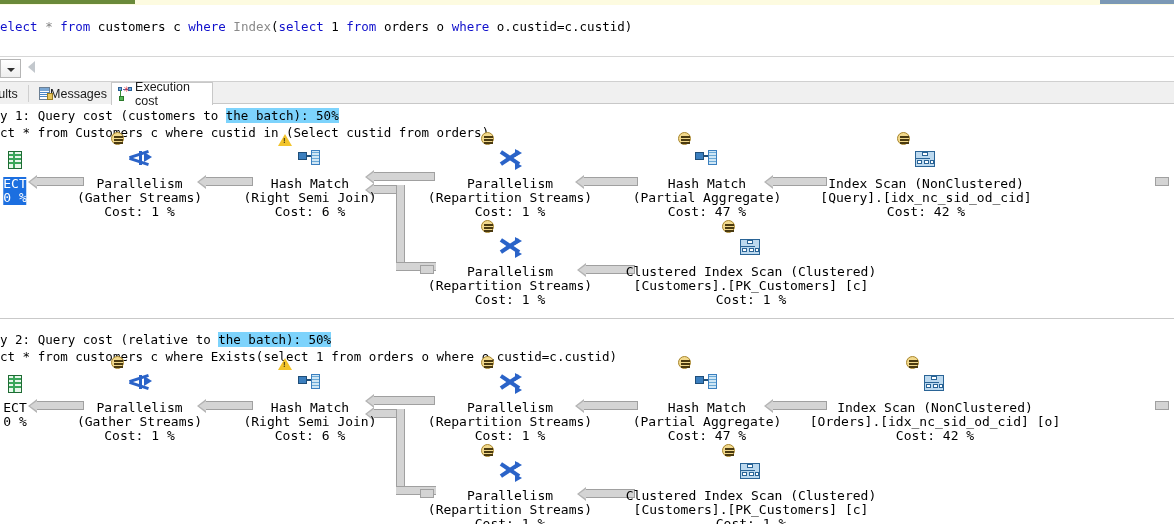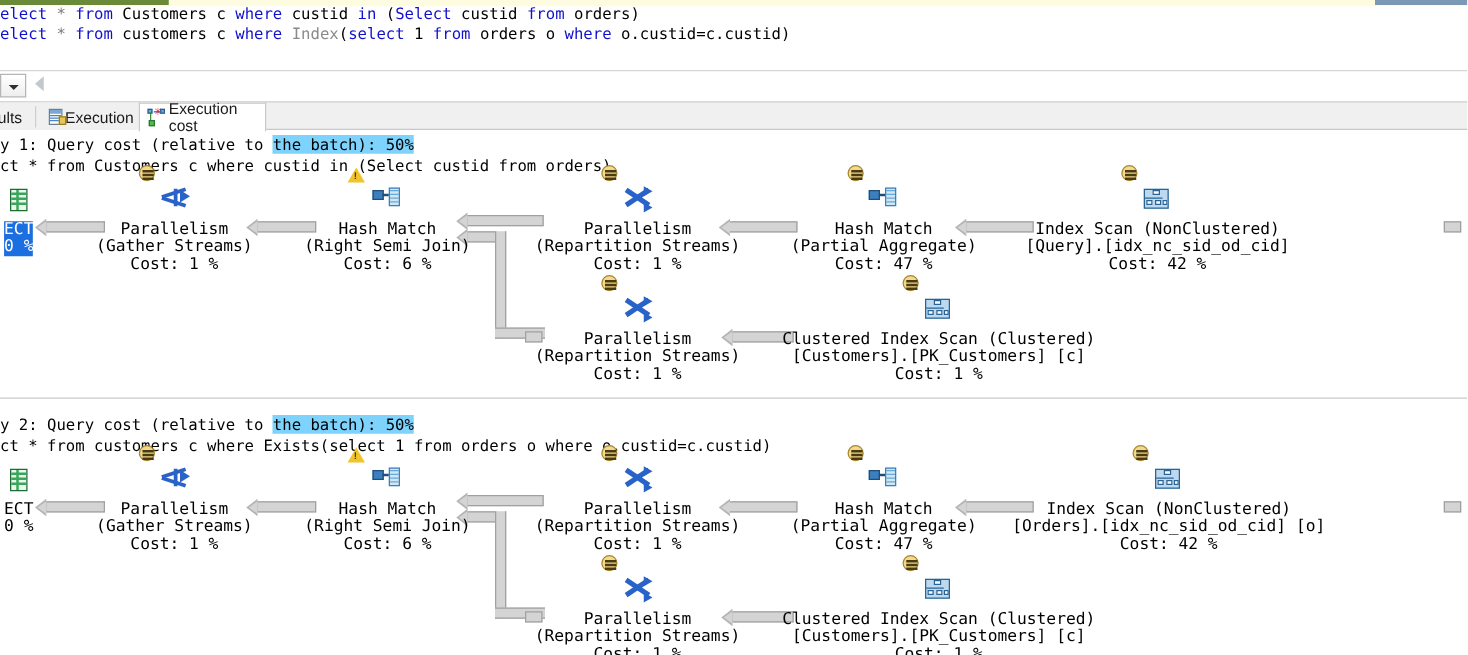--- a/index.html
+++ b/index.html
@@ -241,21 +241,20 @@
 </head>
 <body>
 
 <div id="root">
 
   <div class="sql-pane">
     <div class="sql-topband"></div>
     <div class="sql-topband-green"></div>
     <div class="sql-topband-green2"></div>
 
-    <div class="sql-line l1"><span class="kw">elect</span> <span class="op-gray">*</span> <span class="kw">from</span> Customers c <span class="kw">where</span> custid <span class="kw">in</span> (<span class="kw">Select</span> custid <span class="kw">from</span> orders)</div>
     <div class="sql-line l2"><span class="kw">elect</span> <span class="op-gray">*</span> <span class="kw">from</span> customers c <span class="kw">where</span> <span class="kw-dim">Index</span>(<span class="kw">select</span> 1 <span class="kw">from</span> orders o <span class="kw">where</span> o.custid=c.custid)</div>
 
   </div>
 
   <div class="tabstrip">
     <div class="tb-sep"></div>
 
     <div class="combo-btn">
       <span class="cv"></span>
     </div>
@@ -271,40 +270,40 @@
 
       <div class="tab inactive" style="left:33px; width:80px;">
         <span class="ico-grid">
           <span class="pg"></span>
             <span class="bar b1"></span>
             <span class="bar b2"></span>
           <span class="bar b3"></span>
             <span class="bar b4"></span>
             <span class="fold"></span>
         </span>
-        <span>Execution</span>
+        <span>Messages</span>
       </div>
 
       <div class="tab active" style="left:111px; width:102px;">
         <span class="ico-plan">
           <span class="sq sb1"></span>
             <span class="sq sb2"></span>
             <span class="ln1"></span>
           <span class="ast">✳</span>
             <span class="ln2"></span>
             <span class="sq sb3"></span>
         </span>
         <span>Execution cost</span>
       </div>
     </div>
   </div>
 
   <div class="plan-canvas">
 
-    <div class="qhdr" style="top:4px;"><span>y 1: Query cost (relative to </span><span class="hl">the batch): 50%</span></div>
+    <div class="qhdr" style="top:4px;"><span>y 1: Query cost (customers to </span><span class="hl">the batch): 50%</span></div>
     <div class="qhdr" style="top:21px;">ct * from Customers c where custid in (Select custid from orders)</div>
 
     <div class="arrow" style="left:36px; top:73px; width:48px;">
         <i class="head"></i>
       </div>
     <div class="arrow" style="left:205px; top:73px; width:48px;">
         <i class="head"></i>
       </div>
     <div class="arrow" style="left:373px; top:68px; width:62px;">
         <i class="head"></i>

